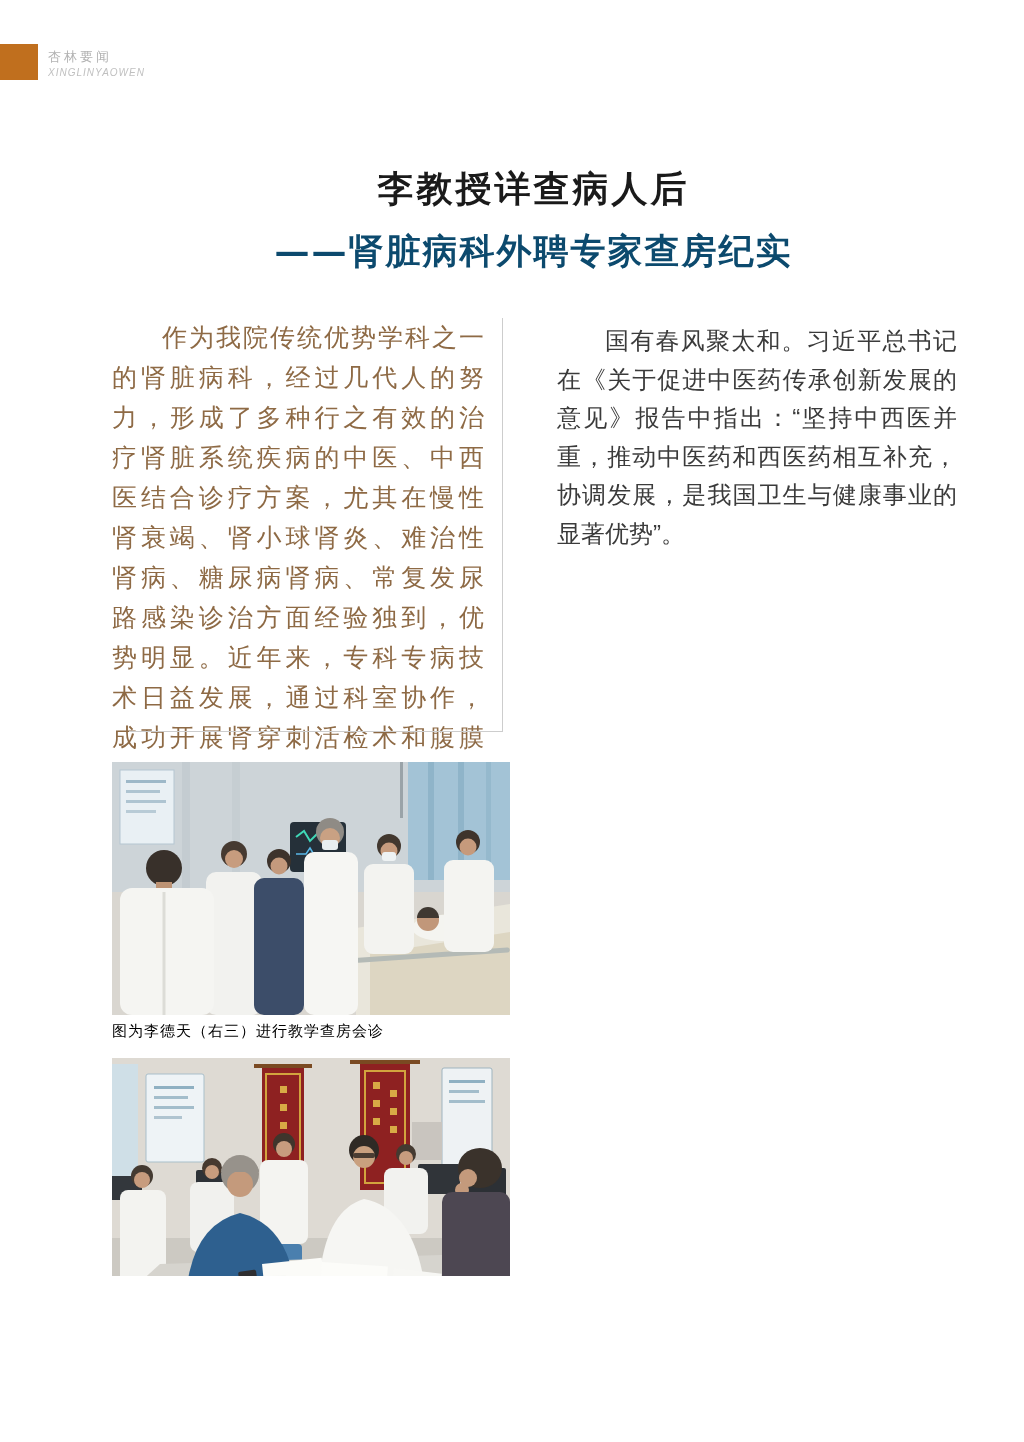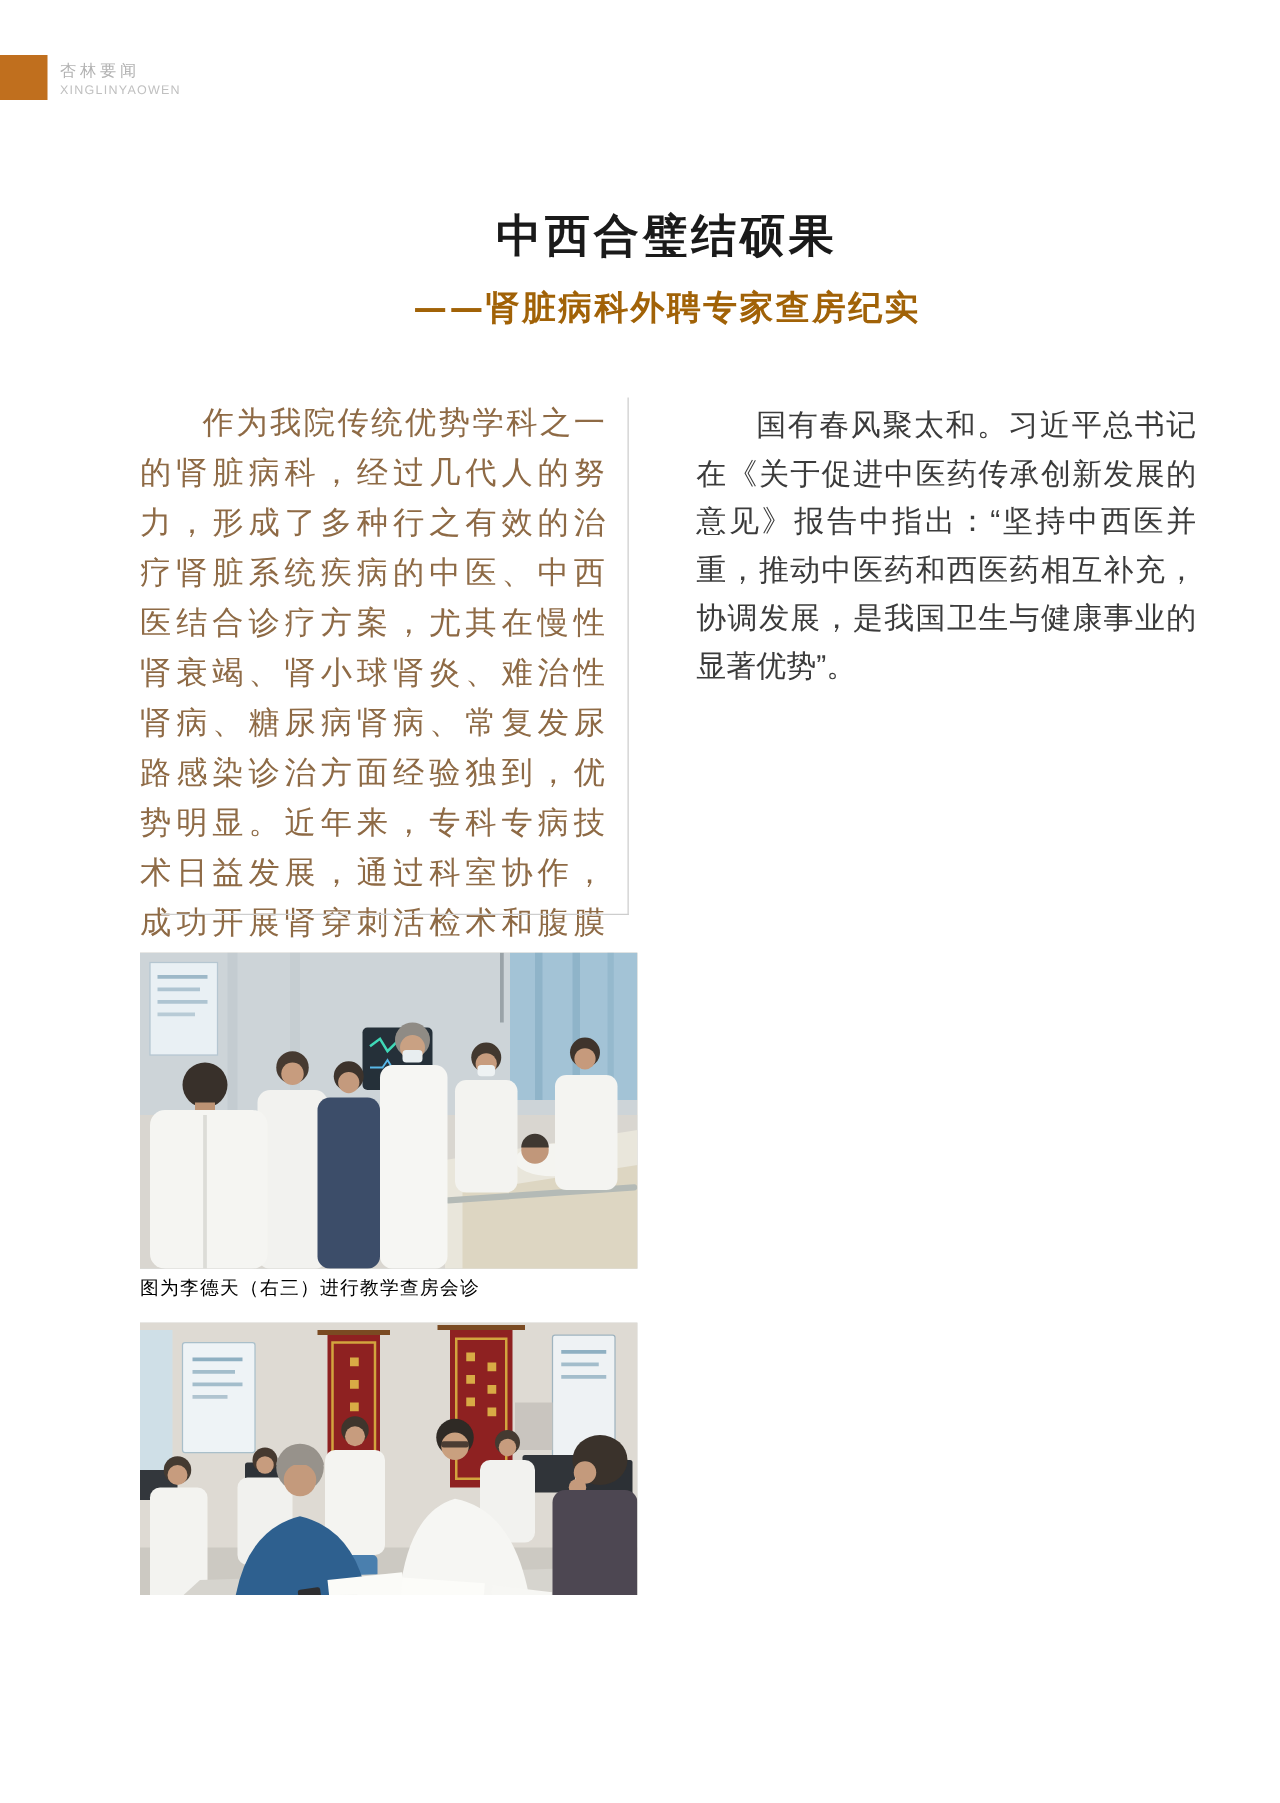--- a/index.html
+++ b/index.html
@@ -16,32 +16,32 @@
     background:#c06f1e;
   }
   .section-label{
     position:absolute;left:48px;top:50px;line-height:1;
   }
   .section-cn{
     font-size:13px;color:#b3b3b3;letter-spacing:3px;
     font-family:"Liberation Sans", sans-serif;
   }
   .section-en{
-    margin-top:5px;font-size:10px;color:#c0c0c0;letter-spacing:1px;
+    margin-top:5px;font-size:10px;color:#c0c0c0;letter-spacing:1px;font-style:italic;
   }
   
   .title-area{
     position:absolute;left:112px;top:165px;width:843px;text-align:center;
     font-family:"DejaVu Serif","Liberation Serif", serif;
   }
   .article-title{
     margin:0;font-size:36px;font-weight:700;color:#1a1a1a;letter-spacing:3px;
   }
   .article-subtitle{
-    margin:14px 0 0 0;font-size:27px;font-weight:700;color:#a16207;letter-spacing:2px;
+    margin:14px 0 0 0;font-size:35px;font-weight:700;color:#0c4a6e;letter-spacing:2px;
   }
   
   .lead-quote{
     position:absolute;left:112px;top:318px;
     width:374px;height:400px;
     padding-right:16px;padding-bottom:14px;
     border-right:1px solid #cdcdcd;
     font-family:"DejaVu Serif","Liberation Serif", serif;
     font-size:25px;line-height:40px;letter-spacing:2px;
     color:#8e6a45;text-align:justify;text-indent:2em;
@@ -81,21 +81,21 @@
 
 <div class="page">
 
   <div class="accent-block"></div>
   <div class="section-label">
     <div class="section-cn">杏林要闻</div>
     <div class="section-en">XINGLINYAOWEN</div>
   </div>
 
   <div class="title-area">
-    <h1 class="article-title">中西合璧结硕果</h1>
+    <h1 class="article-title">李教授详查病人后</h1>
     <h2 class="article-subtitle">——肾脏病科外聘专家查房纪实</h2>
   </div>
 
   <div class="lead-quote">作为我院传统优势学科之一的肾脏病科，经过几代人的努力，形成了多种行之有效的治疗肾脏系统疾病的中医、中西医结合诊疗方案，尤其在慢性肾衰竭、肾小球肾炎、难治性肾病、糖尿病肾病、常复发尿路感染诊治方面经验独到，优势明显。近年来，专科专病技术日益发展，通过科室协作，成功开展肾穿刺活检术和腹膜透析技术。</div>
 
   <figure class="photo photo-1">
     <svg viewBox="0 0 398 253" xmlns="http://www.w3.org/2000/svg">
       <rect width="398" height="253" fill="#cdd4d8"></rect>
       <rect y="130" width="398" height="123" fill="#d9d6d0"></rect>
       <rect x="70" width="8" height="126" fill="#c4ccd1"></rect>

